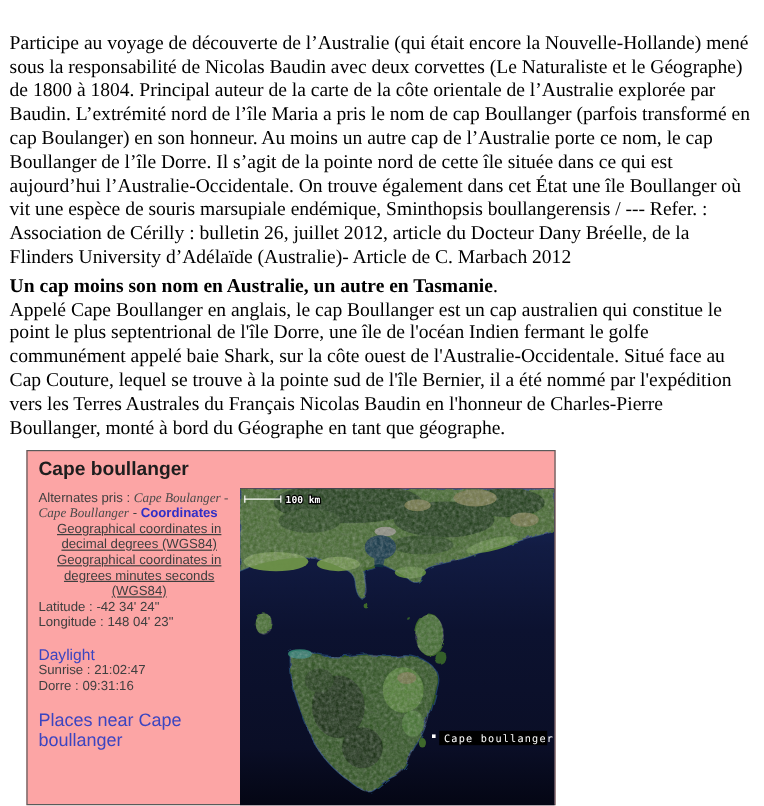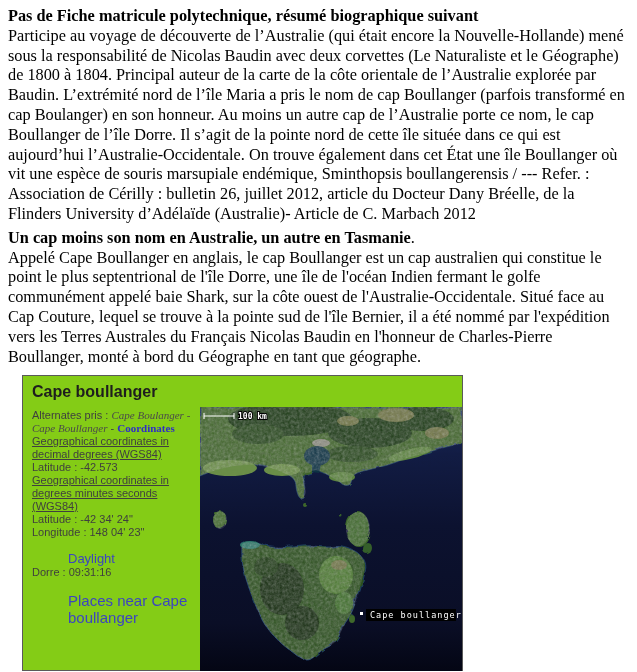--- a/index.html
+++ b/index.html
@@ -4,61 +4,61 @@
 <style>
   html,body{margin:0;padding:0;background:#ffffff;}
   .page{position:relative;width:637px;height:672px;background:#fff;overflow:hidden;
         font-family:"Liberation Serif",serif;color:#000;}
   
   .doc{position:absolute;top:6px;left:8px;width:622px;font-size:16.3px;line-height:19.8px;}
   .para{margin:0 0 4px 0;}
   .para b{font-weight:bold;}
   
   .card{position:absolute;top:375px;left:22px;width:441px;height:296px;box-sizing:border-box;
-        border:1px solid #5a5a5a;background:#84cc16;
+        border:1px solid #5a5a5a;background:#fca5a5;
         font-family:"Liberation Sans",sans-serif;color:var(--card-text,#3f3f3f);}
   .card-title{position:absolute;top:7px;left:9px;font-size:16px;font-weight:bold;color:#1e1e1e;}
   .card-left{position:absolute;top:33px;left:9px;width:168px;font-size:11px;line-height:13px;}
   .card-left .alt i{color:#4a4a4a;font-family:Liberation Serif, serif;}
-  a.coord-link{color:var(--link-blue,#2f2fc7);font-weight:bold;text-decoration:none;cursor:pointer;font-family:Liberation Serif, serif;}
-  .uhead{text-decoration:underline;}
-  .bhead{color:var(--head-blue,#3c45c0);margin-left:36px;}
+  a.coord-link{color:var(--link-blue,#2f2fc7);font-weight:bold;text-decoration:none;cursor:pointer;}
+  .uhead{text-decoration:underline;text-align:center;}
+  .bhead{color:var(--head-blue,#3c45c0);}
   .daylight{margin-top:12px;font-size:13px;line-height:15px;}
   .places-head{margin-top:13px;font-size:15px;line-height:17px;margin-bottom:3px;}
   
   .map{position:absolute;top:31px;right:0;width:262px;height:264px;overflow:hidden;background:#0c1230;}
   .map svg{display:block;}
   .tex{mix-blend-mode:multiply;}
 </style>
 </head>
 <body>
 
 <div class="page">
 
   <div class="doc">
-    <p class="para"><b>Pas de Fiche matricule polytechnique, résumé biographique suivant</b><span></span><br>
+    <p class="para"><span></span><br>
       <span>Participe au voyage de découverte de l’Australie (qui était encore la Nouvelle-Hollande) mené sous la responsabilité de Nicolas Baudin avec deux corvettes (Le Naturaliste et le Géographe) de 1800 à 1804. Principal auteur de la carte de la côte orientale de l’Australie explorée par Baudin. L’extrémité nord de l’île Maria a pris le nom de cap Boullanger (parfois transformé en cap Boulanger) en son honneur. Au moins un autre cap de l’Australie porte ce nom, le cap Boullanger de l’île Dorre. Il s’agit de la pointe nord de cette île située dans ce qui est aujourd’hui l’Australie-Occidentale. On trouve également dans cet État une île Boullanger où vit une espèce de souris marsupiale endémique, Sminthopsis boullangerensis / --- Refer. : Association de Cérilly : bulletin 26, juillet 2012, article du Docteur Dany Bréelle, de la Flinders University d’Adélaïde (Australie)- Article de C. Marbach 2012</span>
     </p>
     <p class="para"><b>Un cap moins son nom en Australie, un autre en Tasmanie</b><span>.</span><br>
       <span>Appelé Cape Boullanger en anglais, le cap Boullanger est un cap australien qui constitue le point le plus septentrional de l'île Dorre, une île de l'océan Indien fermant le golfe communément appelé baie Shark, sur la côte ouest de l'Australie-Occidentale. Situé face au Cap Couture, lequel se trouve à la pointe sud de l'île Bernier, il a été nommé par l'expédition vers les Terres Australes du Français Nicolas Baudin en l'honneur de Charles-Pierre Boullanger, monté à bord du Géographe en tant que géographe.</span>
     </p>
   </div>
 
   <div class="card">
     <div class="card-title">Cape boullanger</div>
 
     <div class="card-left">
       <div class="alt"><span>Alternates pris : </span><i>Cape Boulanger - Cape Boullanger</i><span> - </span><a class="coord-link" href="#">Coordinates</a></div>
       <div class="uhead">Geographical coordinates in decimal degrees (WGS84)</div>
-      <div>Latitude : -42.573</div>
       <div class="uhead">Geographical coordinates in degrees minutes seconds (WGS84)</div>
       <div>Latitude : -42 34' 24"</div>
       <div>Longitude : 148 04' 23"</div>
 
       <div class="bhead daylight">Daylight</div>
+      <div>Sunrise : 21:02:47</div>
       <div>Dorre : 09:31:16</div>
 
       <div class="bhead places-head">Places near Cape boullanger</div>
 
     </div>
 
     <div class="map">
       <svg width="262" height="264" viewBox="0 0 262 264" xmlns="http://www.w3.org/2000/svg">
         <defs>
           <linearGradient id="og" x1="0" y1="0" x2="0" y2="1">

